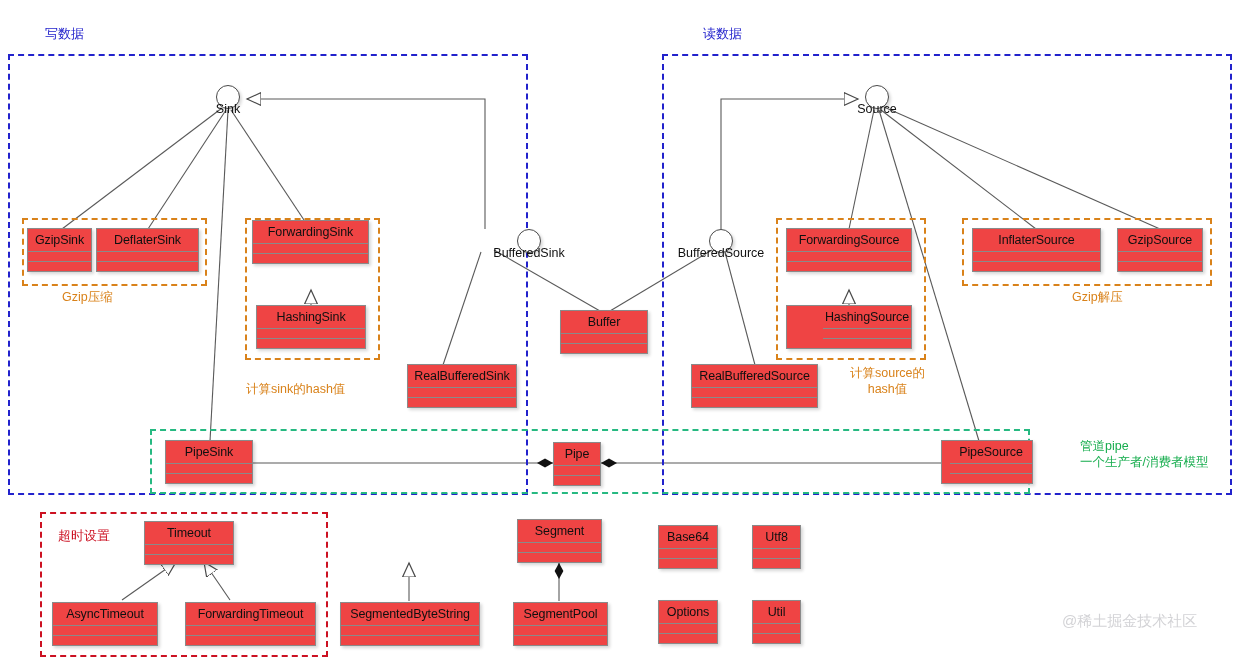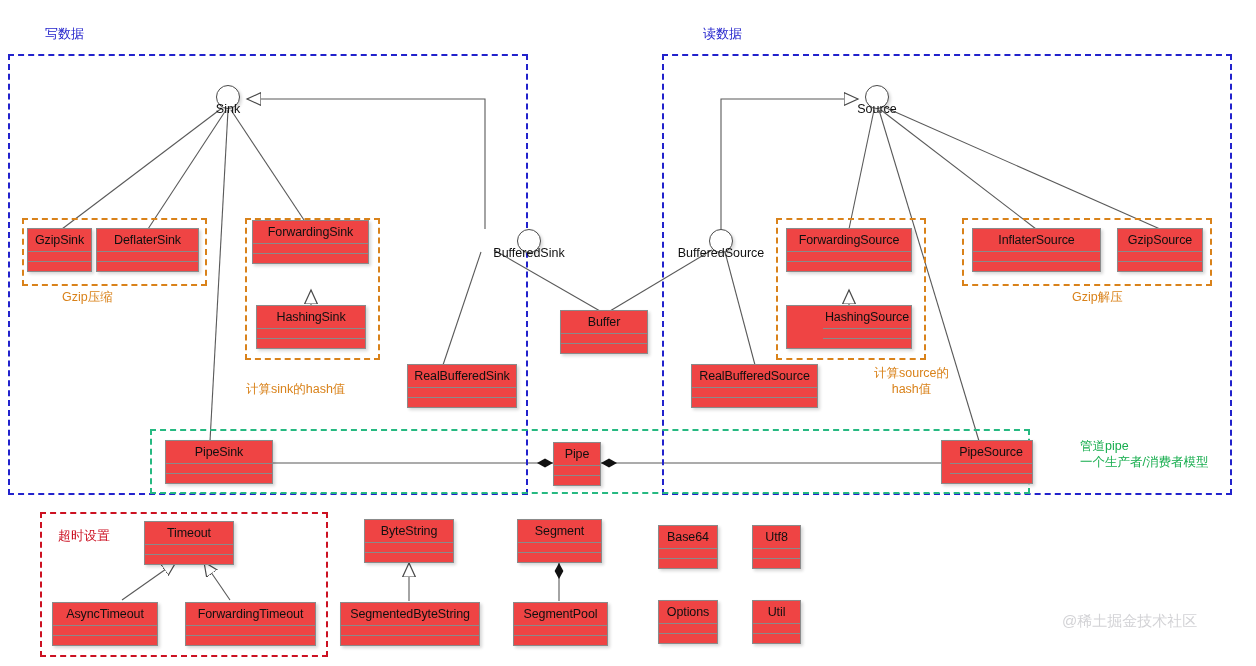--- a/index.html
+++ b/index.html
@@ -155,21 +155,21 @@
   <div class="grp orange" style="left:245px;top:218px;width:135px;height:142px;"></div>
   <div class="grp orange" style="left:776px;top:218px;width:150px;height:142px;"></div>
   <div class="grp orange" style="left:962px;top:218px;width:250px;height:68px;"></div>
   <div class="grp green" style="left:150px;top:429px;width:880px;height:65px;"></div>
   <div class="grp red" style="left:40px;top:512px;width:288px;height:145px;"></div>
 
   <div class="lbl blue" style="left:45px;top:26px;">写数据</div>
   <div class="lbl blue" style="left:703px;top:26px;">读数据</div>
   <div class="lbl orange" style="left:62px;top:290px;">Gzip压缩</div>
   <div class="lbl orange" style="left:246px;top:382px;">计算sink的hash值</div>
-  <div class="lbl orange" style="left:850px;top:366px;text-align:center;margin-left:24px;">计算source的
+  <div class="lbl orange" style="left:850px;top:366px;text-align:center;">计算source的
 hash值</div>
   <div class="lbl orange" style="left:1072px;top:290px;">Gzip解压</div>
   <div class="lbl green" style="left:1080px;top:439px;">管道pipe
 一个生产者/消费者模型</div>
   <div class="lbl red" style="left:58px;top:528px;">超时设置</div>
 
   <div class="iface" style="left:216px;top:85px;">
     <div class="ball"></div>
     <div class="ilabel">Sink</div>
   </div>
@@ -234,21 +234,21 @@
   <div class="cls" style="left:972px;top:228px;width:129px;">
     <div class="cname">InflaterSource</div>
     <div class="crow"></div>
     <div class="crow"></div>
   </div>
   <div class="cls" style="left:1117px;top:228px;width:86px;">
     <div class="cname">GzipSource</div>
     <div class="crow"></div>
     <div class="crow"></div>
   </div>
-  <div class="cls" style="left:165px;top:440px;width:108px;">
+  <div class="cls" style="left:165px;top:440px;width:88px;">
     <div class="cname">PipeSink</div>
     <div class="crow"></div>
     <div class="crow"></div>
   </div>
   <div class="cls" style="left:553px;top:442px;width:48px;">
     <div class="cname">Pipe</div>
     <div class="crow"></div>
     <div class="crow"></div>
   </div>
   <div class="cls" style="left:941px;top:440px;width:92px;padding-left:8px;">
@@ -264,25 +264,20 @@
   <div class="cls" style="left:52px;top:602px;width:106px;">
     <div class="cname">AsyncTimeout</div>
     <div class="crow"></div>
     <div class="crow"></div>
   </div>
   <div class="cls" style="left:185px;top:602px;width:131px;">
     <div class="cname">ForwardingTimeout</div>
     <div class="crow"></div>
     <div class="crow"></div>
   </div>
-  <div class="cls" style="left:364px;top:519px;width:90px;">
-    <div class="cname">ByteString</div>
-    <div class="crow"></div>
-    <div class="crow"></div>
-  </div>
   <div class="cls" style="left:340px;top:602px;width:140px;">
     <div class="cname">SegmentedByteString</div>
     <div class="crow"></div>
     <div class="crow"></div>
   </div>
   <div class="cls" style="left:517px;top:519px;width:85px;">
     <div class="cname">Segment</div>
     <div class="crow"></div>
     <div class="crow"></div>
   </div>

